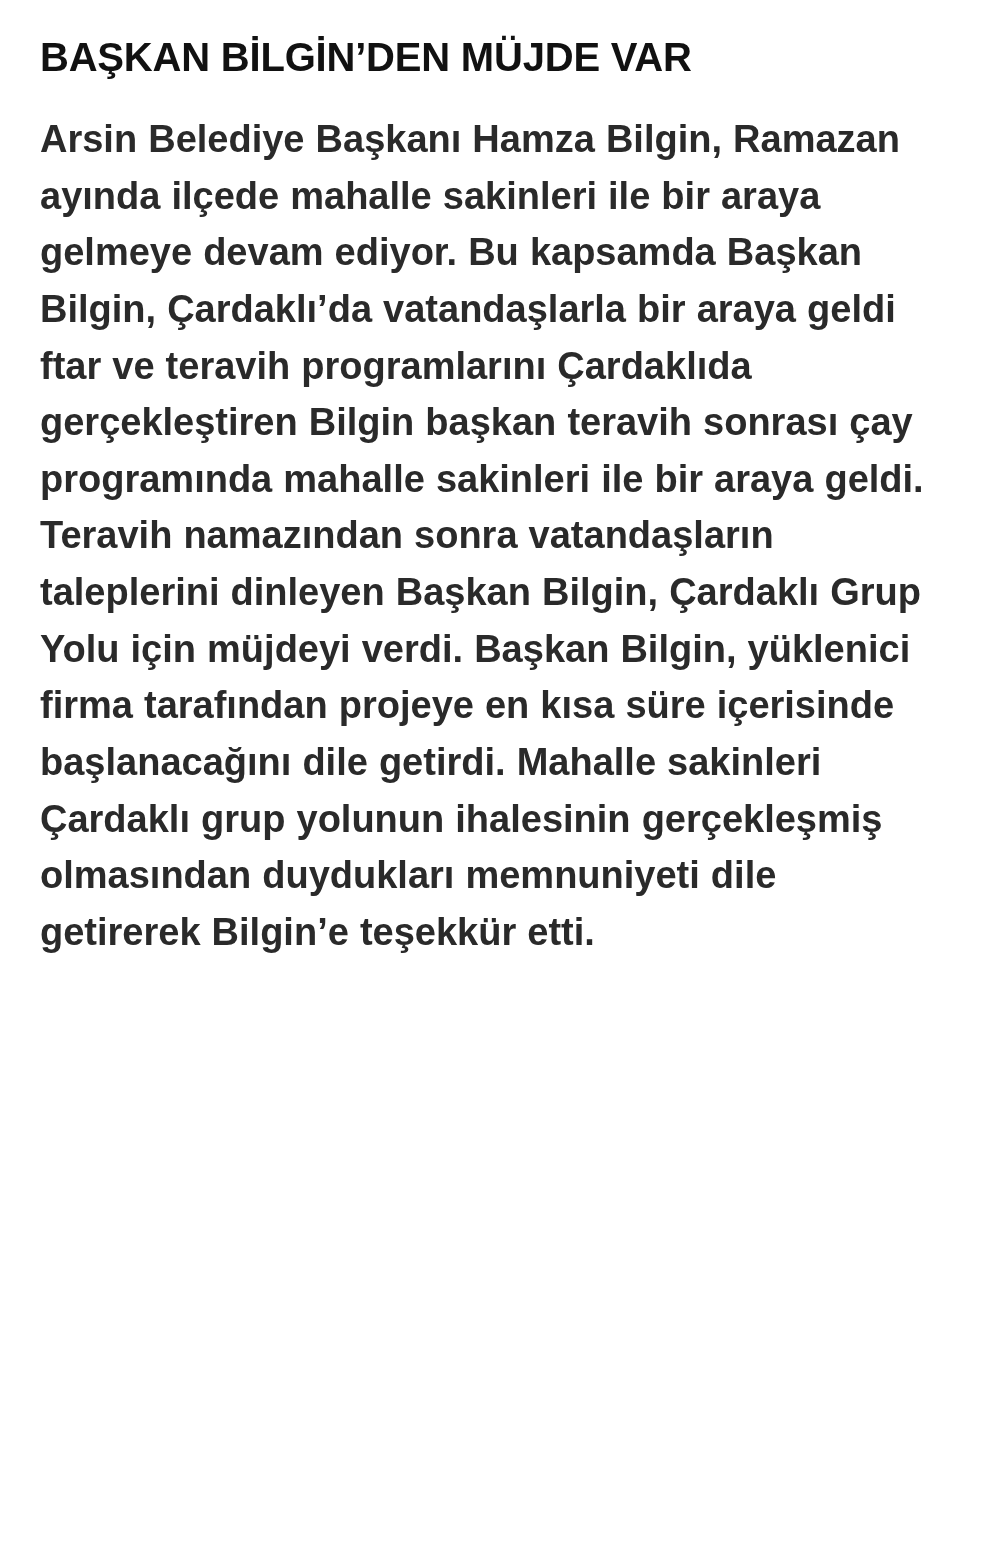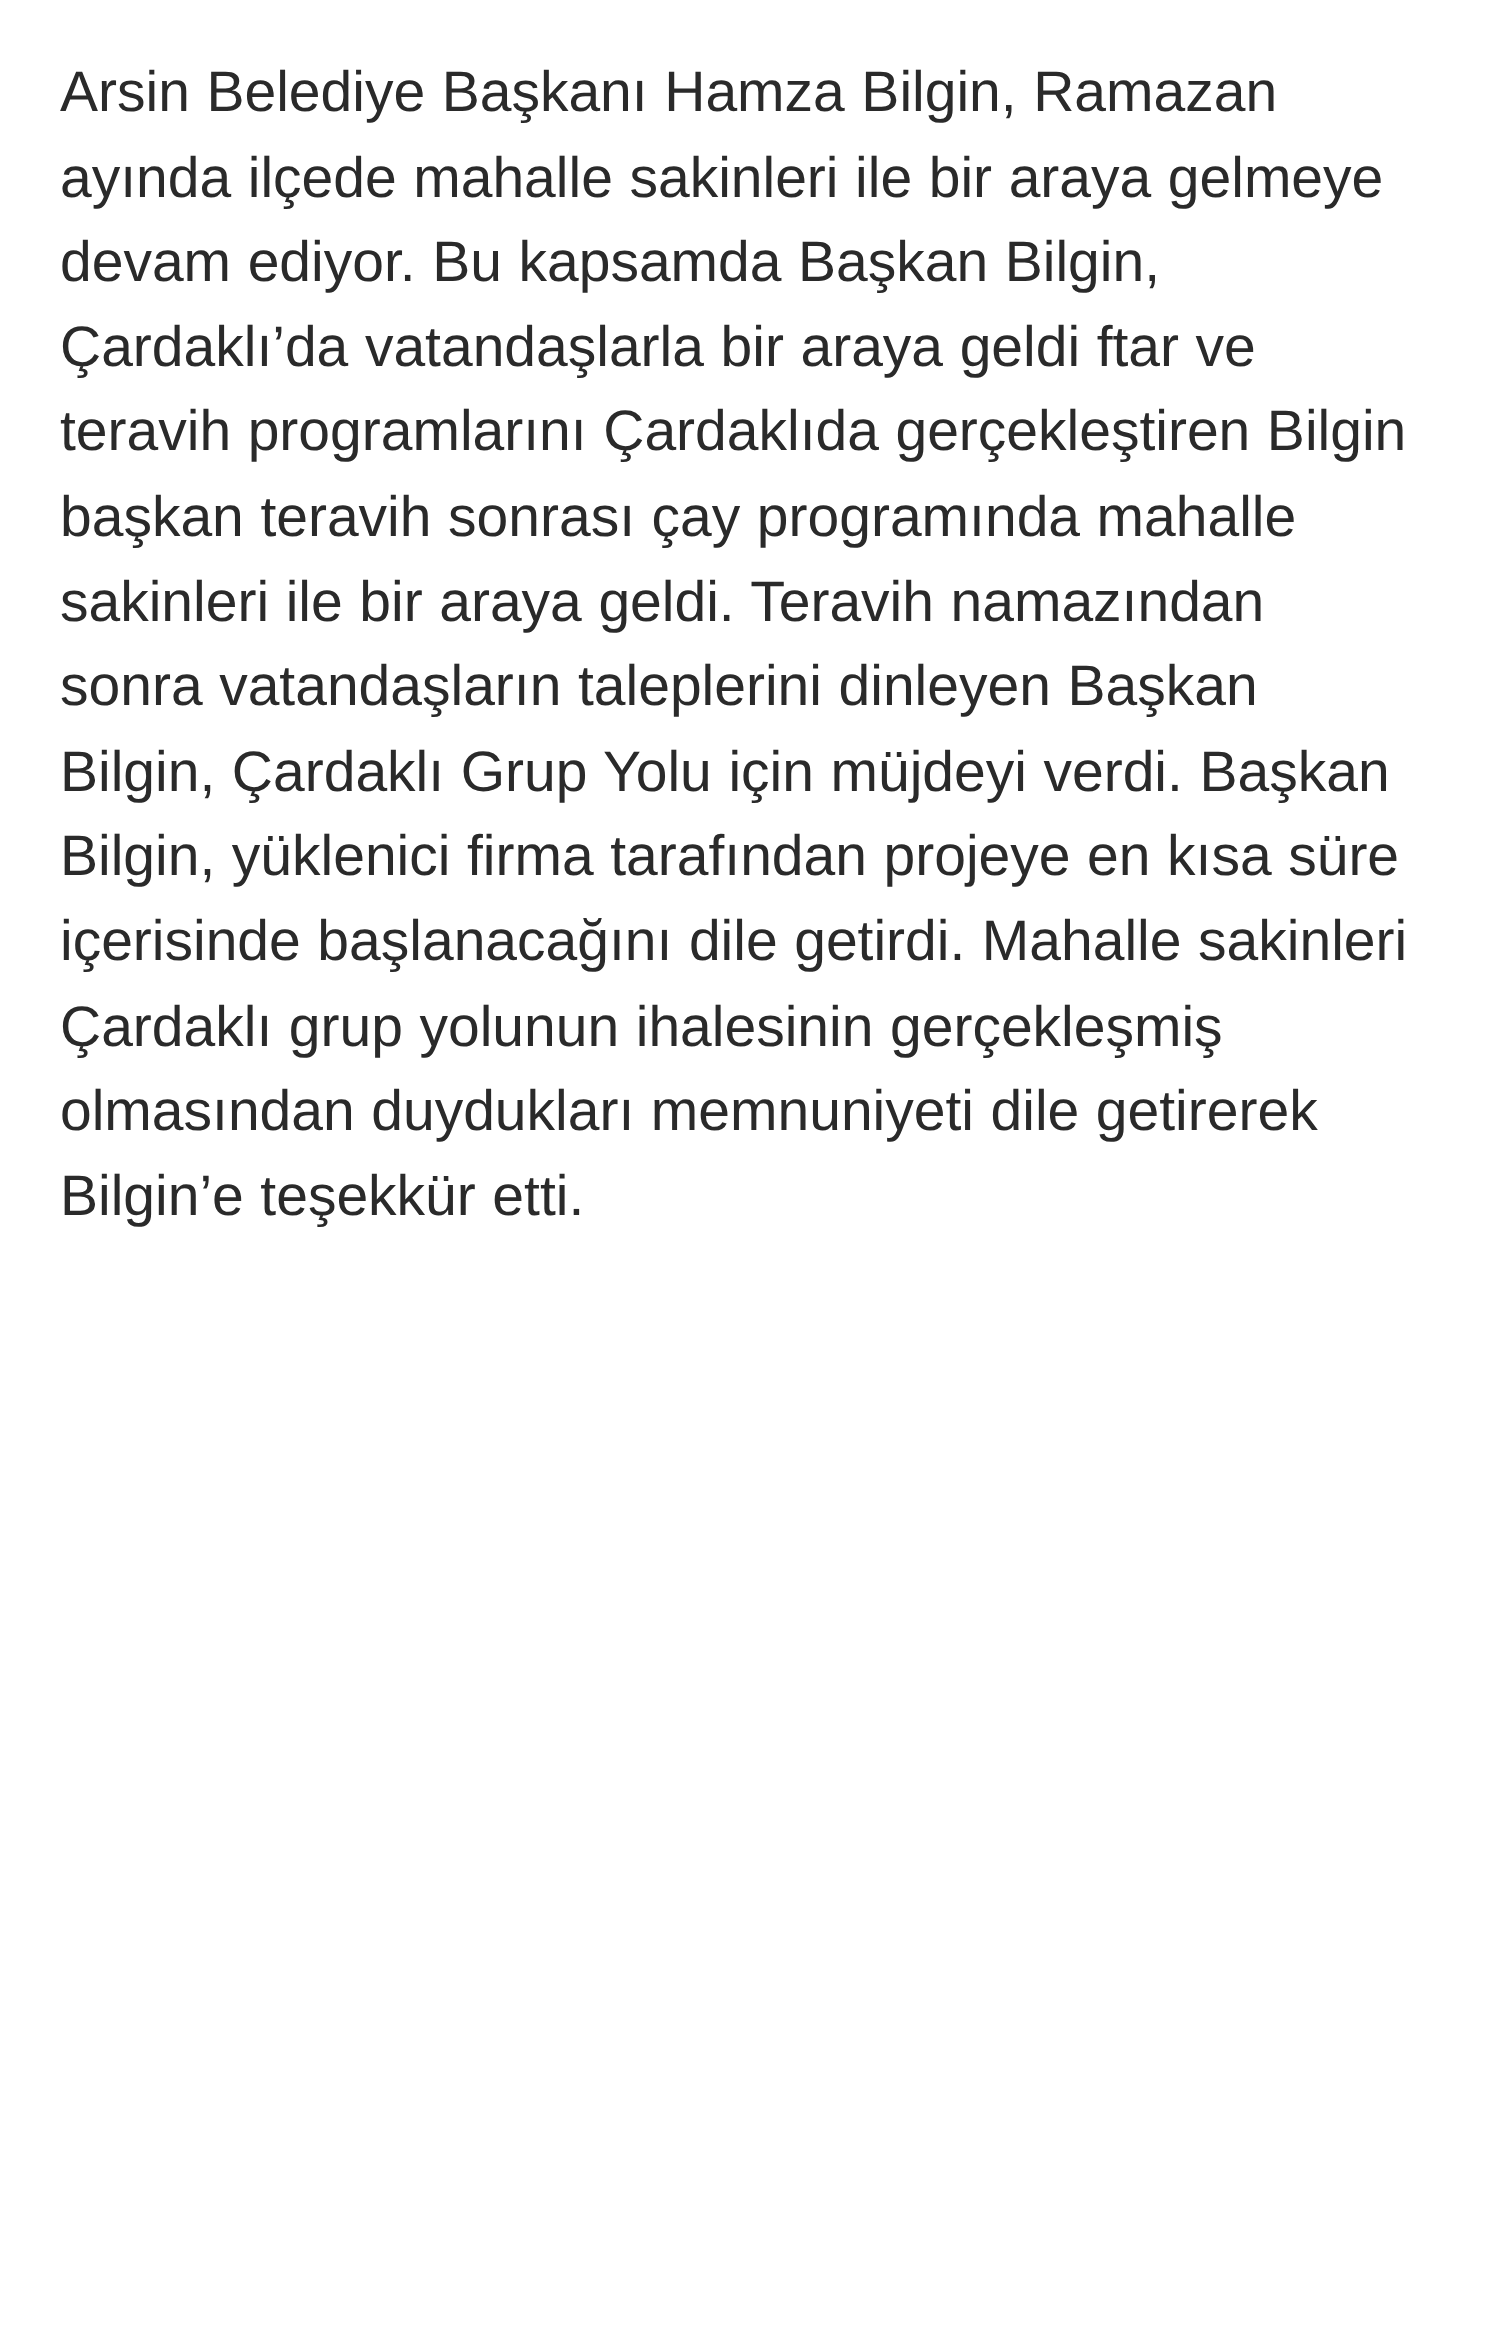--- a/index.html
+++ b/index.html
@@ -25,25 +25,26 @@
     font-size: 40px;
     line-height: 1.18;
     font-weight: bold;
     letter-spacing: -0.2px;
     color: #111111;
     margin: 0 0 30px 0;
   }
   .article-body {
     font-size: 38px;
     line-height: 1.49;
-    font-weight: normal;
+    font-weight: bold;
     color: #2a2a2a;
     margin: 0;
     text-align: left;
     word-spacing: 0.5px;
   }
 </style>
 </head>
 <body>
 
 <article class="article">
+  <h1 class="article-title">BAŞKAN BİLGİN’DEN MÜJDE VAR</h1>
   <p class="article-body">Arsin Belediye Başkanı Hamza Bilgin, Ramazan ayında ilçede mahalle sakinleri ile bir araya gelmeye devam ediyor. Bu kapsamda Başkan Bilgin, Çardaklı’da vatandaşlarla bir araya geldi ftar ve teravih programlarını Çardaklıda gerçekleştiren Bilgin başkan teravih sonrası çay programında mahalle sakinleri ile bir araya geldi. Teravih namazından sonra vatandaşların taleplerini dinleyen Başkan Bilgin, Çardaklı Grup Yolu için müjdeyi verdi. Başkan Bilgin, yüklenici firma tarafından projeye en kısa süre içerisinde başlanacağını dile getirdi. Mahalle sakinleri Çardaklı grup yolunun ihalesinin gerçekleşmiş olmasından duydukları memnuniyeti dile getirerek Bilgin’e teşekkür etti.</p>
 </article>
 
 </body></html>

